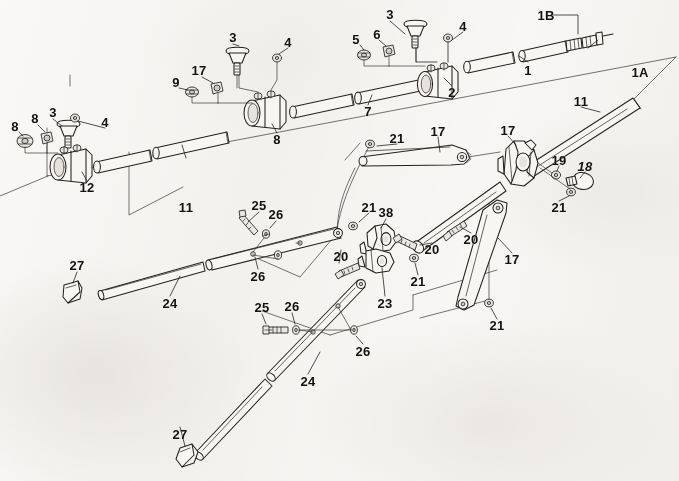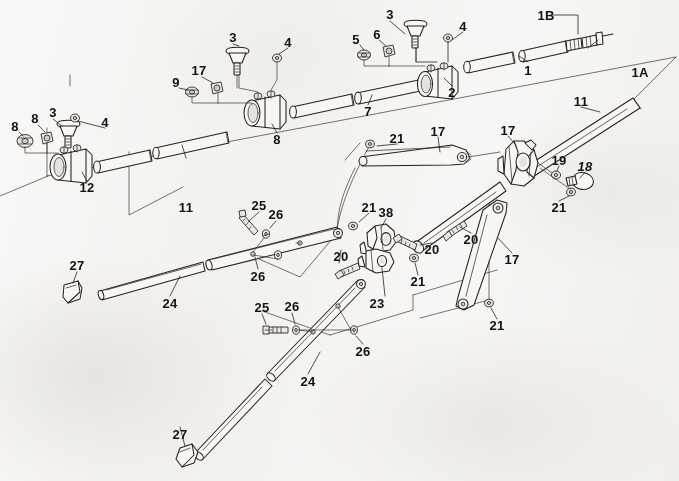--- a/index.html
+++ b/index.html
@@ -528,21 +528,21 @@
       <div class="lbl" style="left: 559px; top: 160px; text-align: center;">19</div>
       <div class="lbl" style="left: 341px; top: 256px;">20</div>
       <div class="lbl" style="left: 432px; top: 249px;">20</div>
       <div class="lbl" style="left: 471px; top: 239px;">20</div>
       <div class="lbl" style="left: 397px; top: 138px;">21</div>
       <div class="lbl" style="left: 369px; top: 207px;">21</div>
       <div class="lbl" style="left: 418px; top: 281px;">21</div>
       <div class="lbl" style="left: 559px; top: 207px;">21</div>
       <div class="lbl" style="left: 497px; top: 325px;">21</div>
       <div class="lbl" style="left: 386px; top: 212px;">38</div>
-      <div class="lbl" style="left: 377px; top: 303px;">23</div>
+      <div class="lbl" style="left: 385px; top: 303px;">23</div>
       <div class="lbl" style="left: 170px; top: 303px;">24</div>
       <div class="lbl" style="left: 308px; top: 381px;">24</div>
       <div class="lbl" style="left: 259px; top: 205px;">25</div>
       <div class="lbl" style="left: 262px; top: 307px;">25</div>
       <div class="lbl" style="left: 276px; top: 214px;">26</div>
       <div class="lbl" style="left: 258px; top: 276px;">26</div>
       <div class="lbl" style="left: 292px; top: 306px;">26</div>
       <div class="lbl" style="left: 363px; top: 351px;">26</div>
       <div class="lbl" style="left: 77px; top: 265px;">27</div>
       <div class="lbl" style="left: 180px; top: 434px;">27</div>

